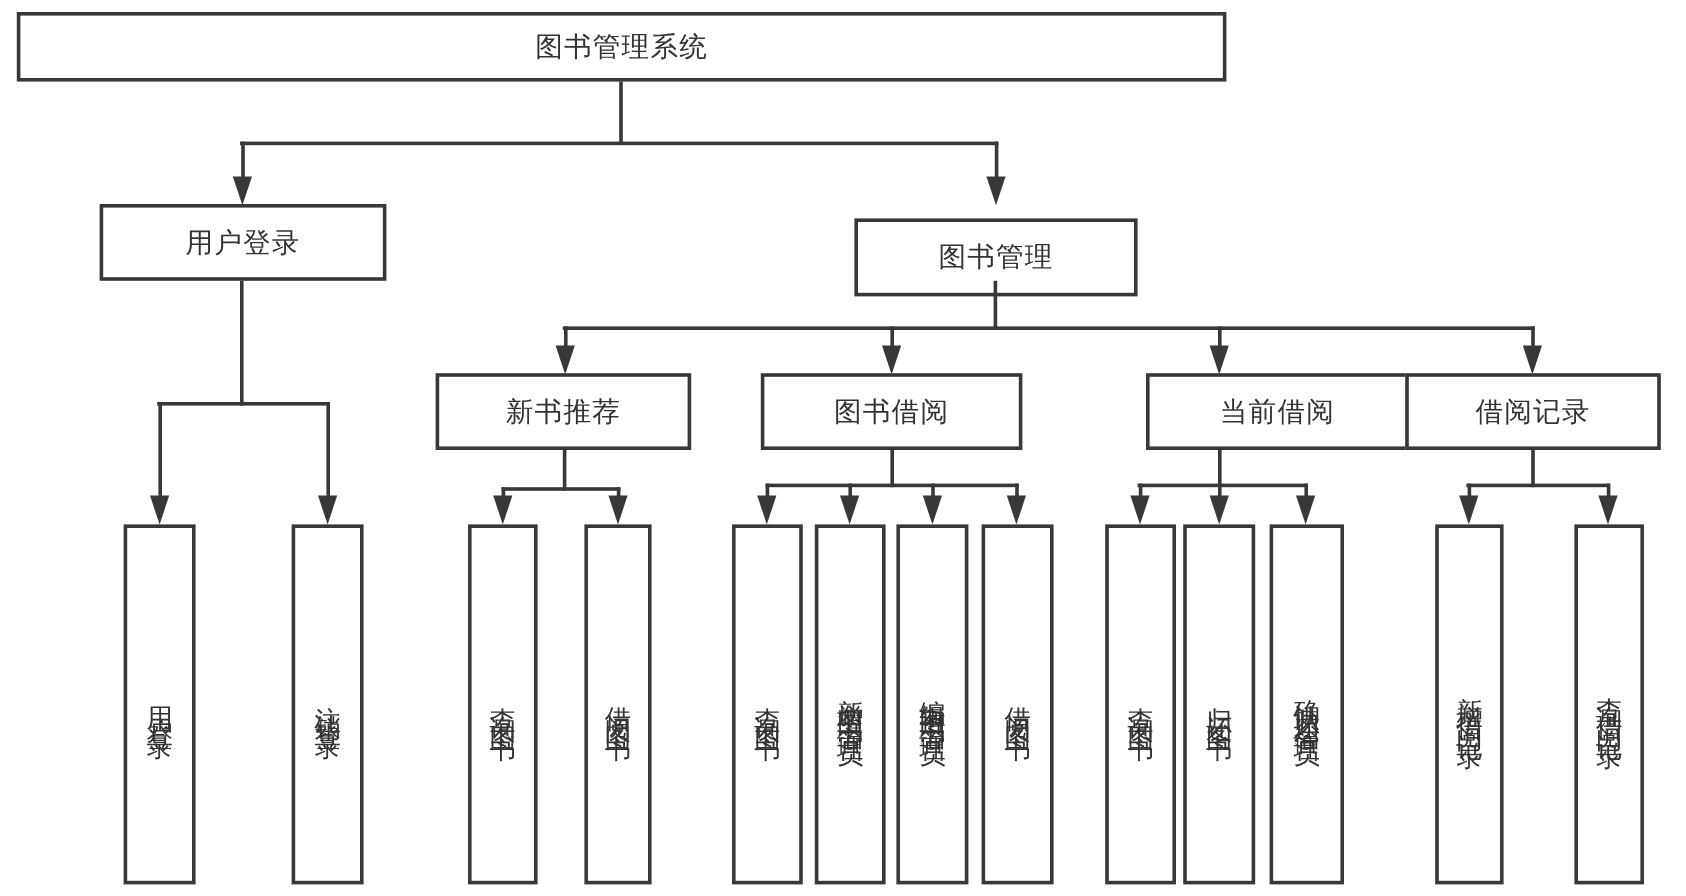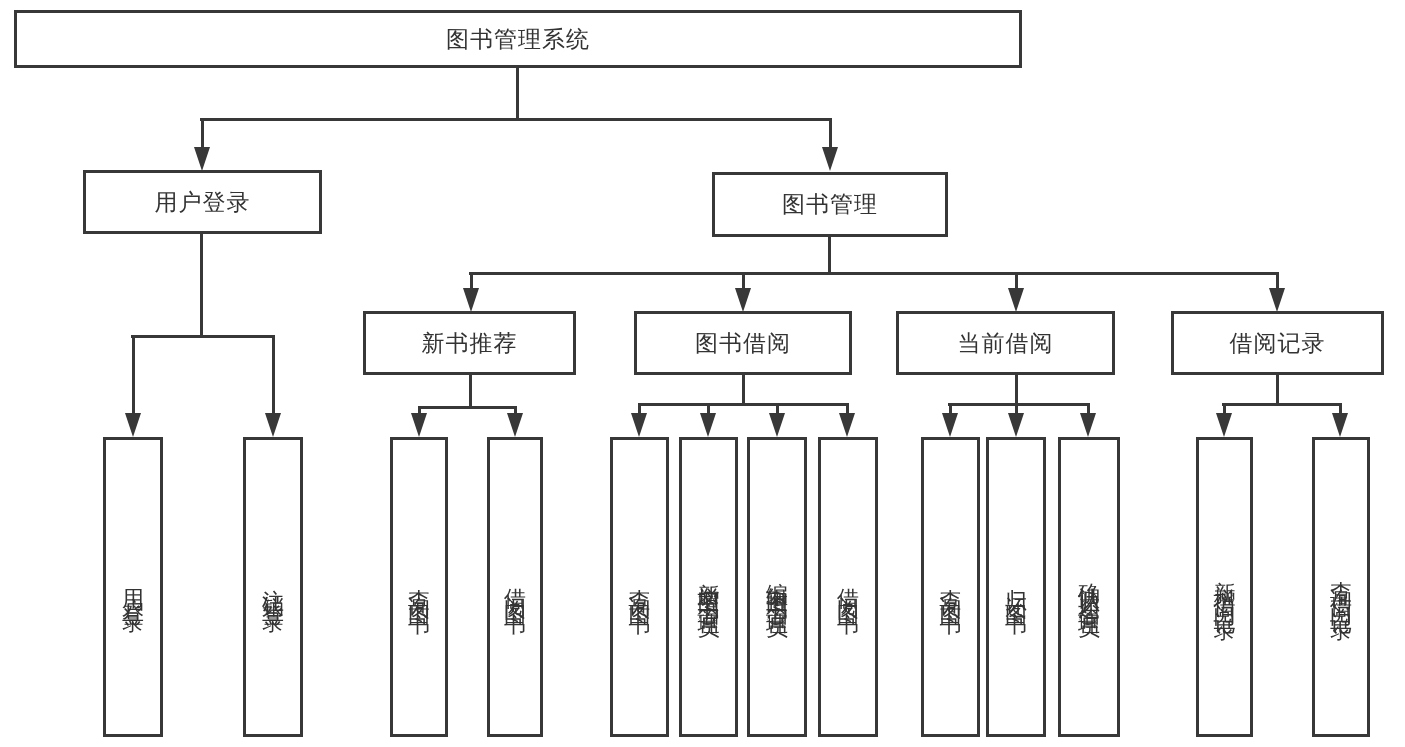--- a/index.html
+++ b/index.html
@@ -48,42 +48,42 @@
   <i class="ln" style="left:516px;top:68px;width:3px;height:51px"></i>
   <i class="ln" style="left:200px;top:118px;width:632px;height:3px"></i>
   <i class="ln" style="left:201px;top:118px;width:3px;height:32px"></i>
   <i class="ah" style="left:194px;top:147px"></i>
   <i class="ln" style="left:829px;top:118px;width:3px;height:32px"></i>
   <i class="ah" style="left:822px;top:147px"></i>
 
   <div class="hbox" style="left:83px;top:170px;width:239px;height:64px">
     <span>用户登录</span>
   </div>
-  <div class="hbox" style="left:712px;top:172px;width:236px;height:65px">
+  <div class="hbox" style="left:712px;top:182px;width:236px;height:65px">
     <span>图书管理</span>
   </div>
 
   <i class="ln" style="left:828px;top:234px;width:3px;height:41px"></i>
   <i class="ln" style="left:469px;top:272px;width:810px;height:3px"></i>
   <i class="ln" style="left:470px;top:272px;width:3px;height:20px"></i>
   <i class="ah" style="left:463px;top:288px"></i>
   <i class="ln" style="left:742px;top:272px;width:3px;height:20px"></i>
   <i class="ah" style="left:735px;top:288px"></i>
   <i class="ln" style="left:1015px;top:272px;width:3px;height:20px"></i>
   <i class="ah" style="left:1008px;top:288px"></i>
   <i class="ln" style="left:1276px;top:272px;width:3px;height:20px"></i>
   <i class="ah" style="left:1269px;top:288px"></i>
 
   <div class="hbox" style="left:634px;top:311px;width:218px;height:64px">
     <span>图书借阅</span>
   </div>
   <div class="hbox" style="left:363px;top:311px;width:213px;height:64px">
     <span>新书推荐</span>
   </div>
-  <div class="hbox" style="left:896px;top:311px;width:219px;height:64px">
+  <div class="hbox" style="left:955px;top:311px;width:219px;height:64px">
     <span>当前借阅</span>
   </div>
   <div class="hbox" style="left:1171px;top:311px;width:213px;height:64px">
     <span>借阅记录</span>
   </div>
 
   <i class="ln" style="left:200px;top:234px;width:3px;height:104px"></i>
   <i class="ln" style="left:131px;top:335px;width:144px;height:3px"></i>
   <i class="ln" style="left:132px;top:335px;width:3px;height:82px"></i>
   <i class="ah" style="left:125px;top:413px"></i>

